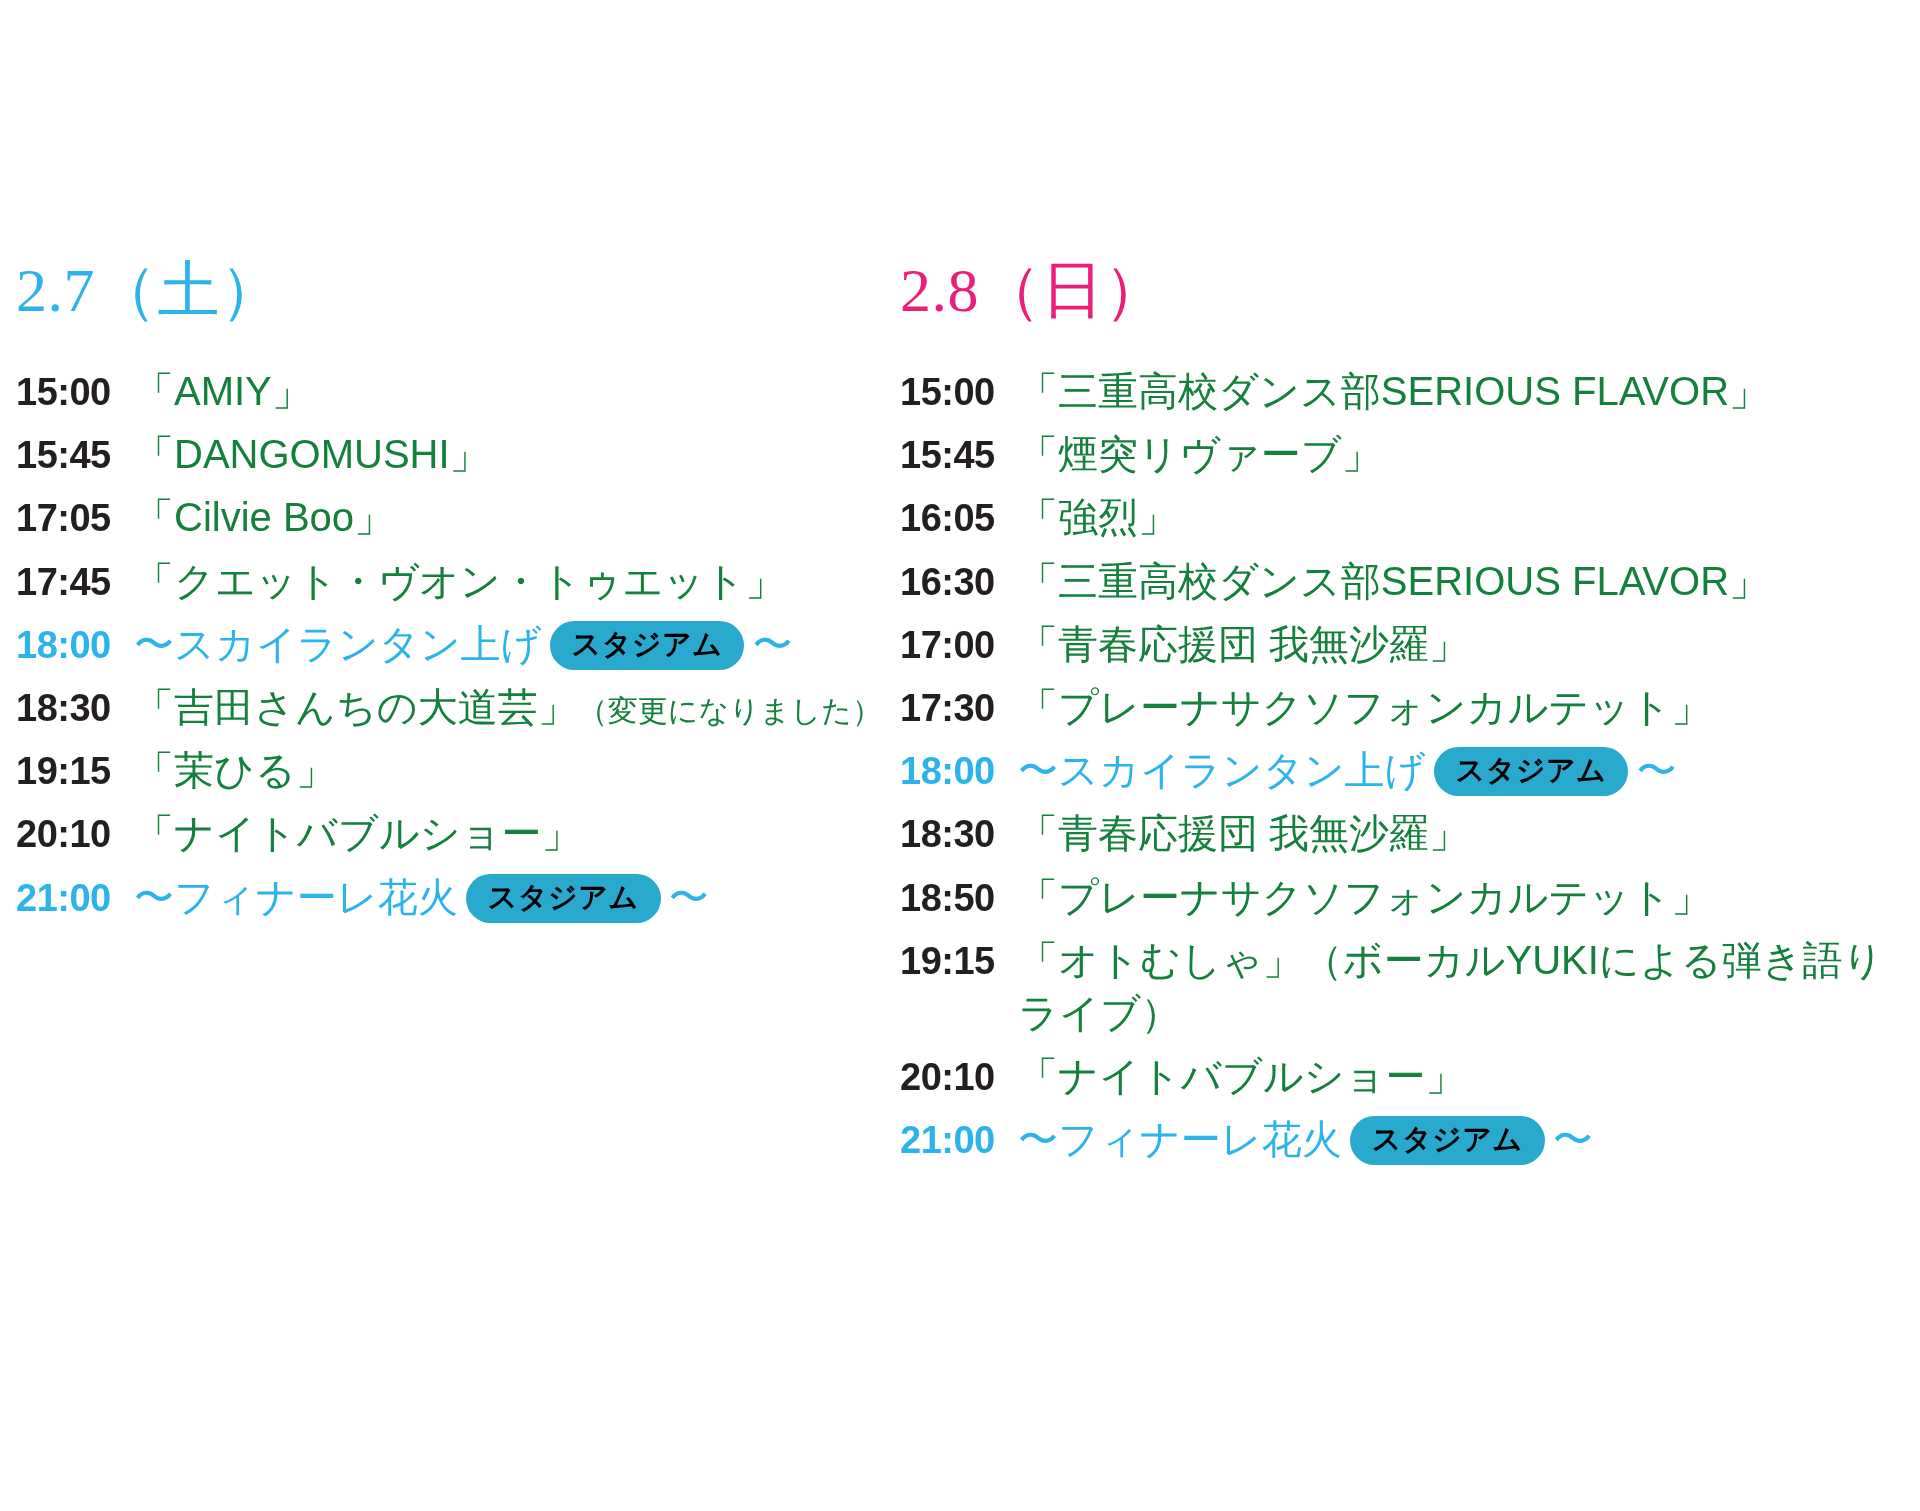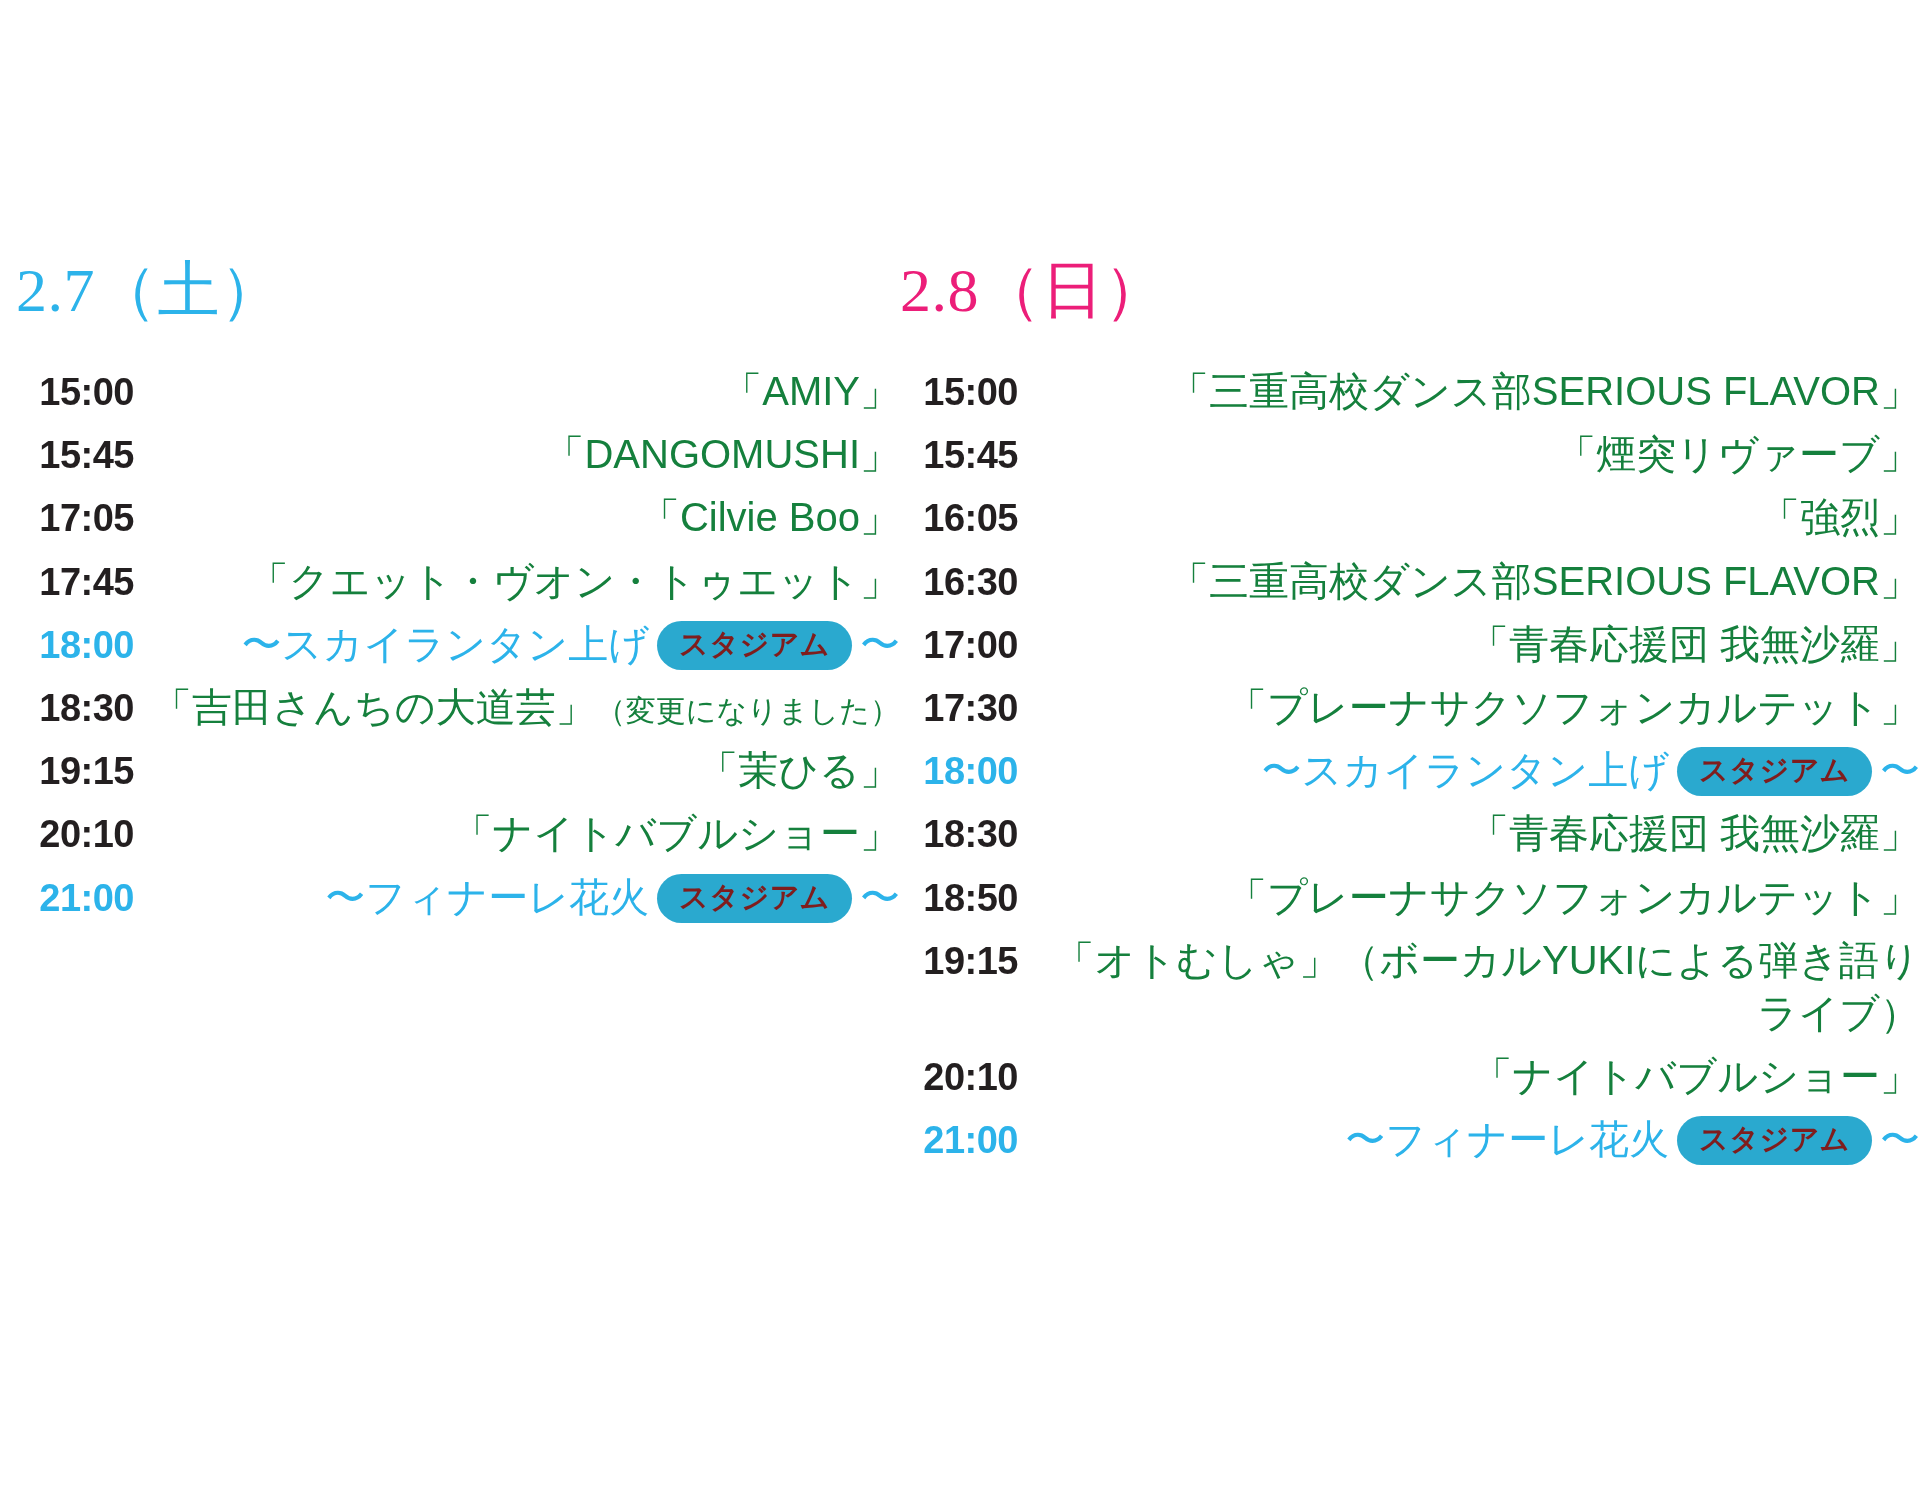--- a/index.html
+++ b/index.html
@@ -56,21 +56,20 @@
     margin: 0 0 42px 0;
     white-space: nowrap;
   }
   .day-heading.cyan { color: #2cb3ea; }
   .day-heading.pink { color: #ec1e79; }
 
   .schedule-list {
     list-style: none;
     margin: 0;
     padding: 0;
-    text-align: right;
   }
 
   .schedule-row {
     display: flex;
     flex-direction: row;
     align-items: baseline;
     font-size: 39px;
     line-height: 1.33;
     margin-bottom: 10px;
     white-space: normal;
@@ -105,21 +104,21 @@
     color: #2cb3ea;
   }
   .schedule-row.highlight .row-body {
     font-size: 40px;
     white-space: nowrap;
   }
 
   .venue-badge {
     display: inline-block;
     background: #2aa9cf;
-    color: #7f1d1d;
+    color: #000000;
     font-size: 29px;
     font-weight: 700;
     line-height: 1;
     padding: 9px 22px 11px 22px;
     border-radius: 26px;
     vertical-align: 4px;
     margin: 0 8px;
     letter-spacing: 0.5px;
   }
 

